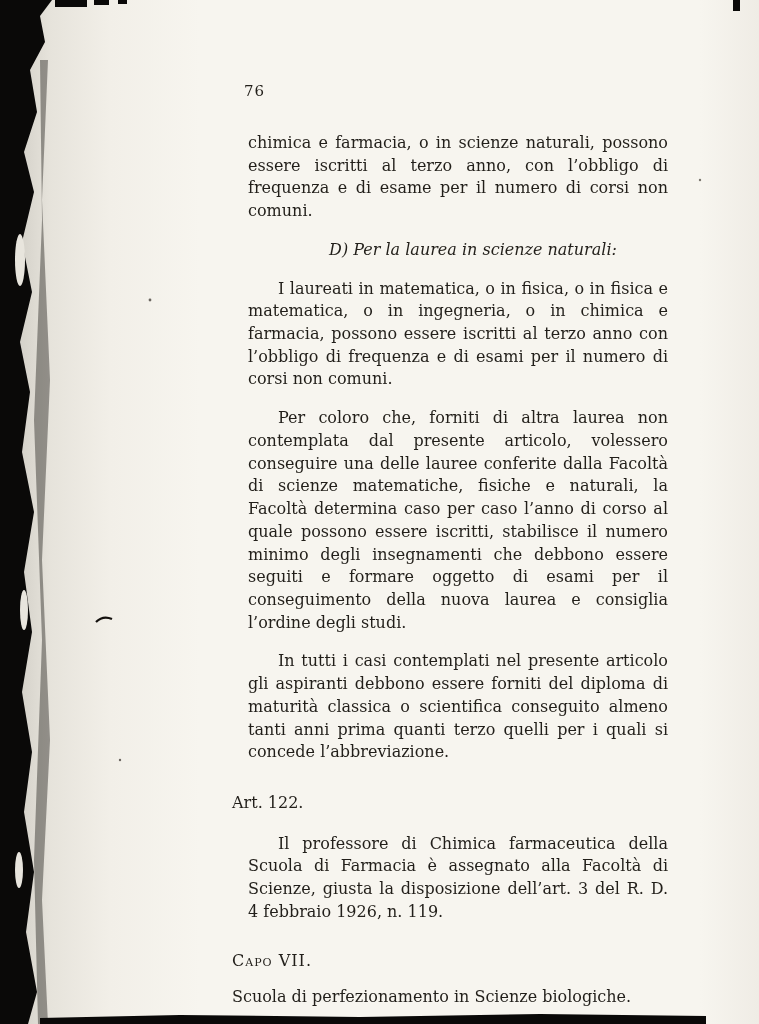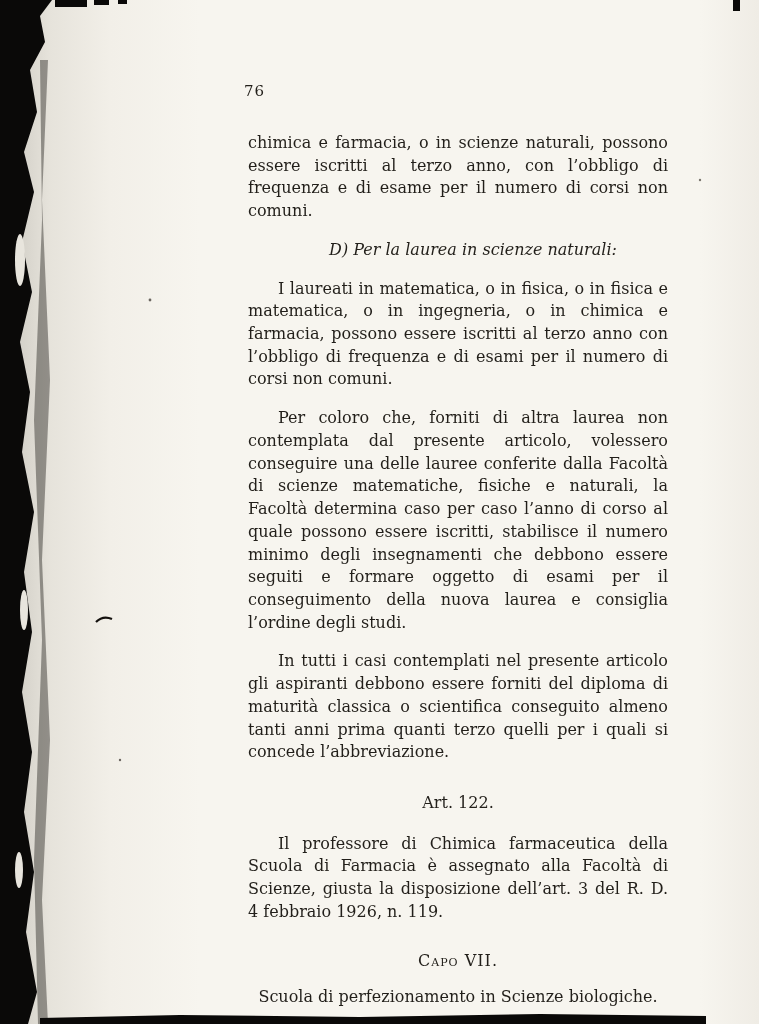--- a/index.html
+++ b/index.html
@@ -36,21 +36,21 @@
     text-rendering: optimizeLegibility;
   }
   .indent { text-indent: 30px; }
   .heading-italic {
     font-style: italic;
     text-indent: 30px;
     text-align: center;
     margin: 13px 0 11px 0;
   }
   .center {
-    text-align: center;
+    text-align: left;
     text-indent: 0;
     margin: 28px 0 18px 0;
   }
   .center-smallcaps {
     font-variant: small-caps;
     letter-spacing: 1px;
     margin: 26px 0 14px 0;
   }
   .center-italic {
     margin: 0 0 14px 0;

